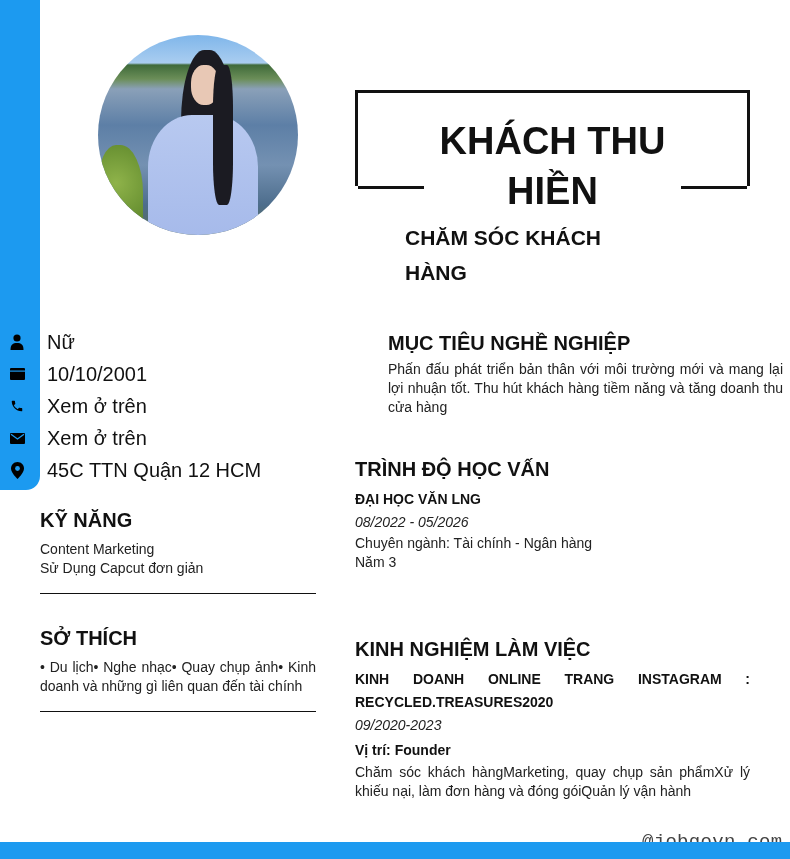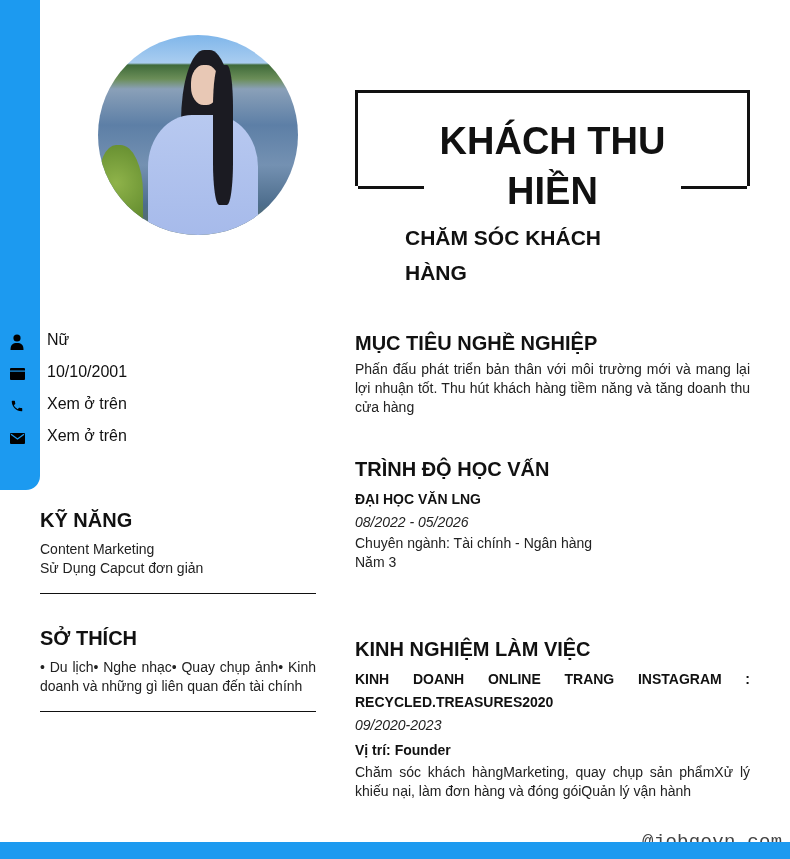--- a/index.html
+++ b/index.html
@@ -19,21 +19,21 @@
     .avatar .hair-front { position: absolute; left: 115px; top: 30px; width: 20px; height: 140px; border-radius: 30%; background: #1b1b22; }
     .name-wrap { position: absolute; left: 355px; top: 90px; width: 395px; height: 96px; border-left: 3px solid #111; border-right: 3px solid #111; border-top: 3px solid #111; }
     .name-wrap::before { content: ""; position: absolute; left: 0; bottom: -3px; width: 66px; height: 3px; background: #111; }
     .name-wrap::after { content: ""; position: absolute; right: 0; bottom: -3px; width: 66px; height: 3px; background: #111; }
     .name { position: absolute; left: 405px; top: 116px; width: 295px; text-align: center; font-size: 38px; font-weight: bold; line-height: 50px; color: #111; }
     .title { position: absolute; left: 405px; top: 220px; width: 295px; text-align: left; font-size: 21px; font-weight: bold; line-height: 35px; color: #111; }
 
     .contact { position: absolute; left: 0; top: 326px; width: 330px; }
     .contact-row { position: relative; height: 32px; }
     .contact-row .ic { position: absolute; left: 9px; top: 8px; width: 16px; height: 16px; display: flex; align-items: center; justify-content: center; }
-    .contact-row .txt { position: absolute; left: 47px; top: 5px; font-size: 16px; color: #111; }
+    .contact-row .txt { position: absolute; left: 47px; top: 5px; font-size: 20px; color: #111; }
 
     .left-col { position: absolute; left: 40px; width: 276px; }
     .h2 { font-size: 20px; font-weight: bold; color: #111; line-height: 26px; }
     .body-txt { font-size: 14px; line-height: 19px; color: #222; }
     .divider { height: 0; border-top: 1.5px solid #111; }
     .justify { text-align: justify; }
 
     .right-col { position: absolute; left: 355px; width: 395px; }
     .sub-b { font-size: 14px; font-weight: bold; line-height: 23px; color: #111; }
     .sub-i { font-size: 14px; font-style: italic; line-height: 23px; color: #222; }
@@ -90,40 +90,49 @@
   </div>
   <div class="contact-row">
     <span class="ic">
       <svg width="15" height="11" viewBox="0 0 15 11">
           <rect x="0" y="0" width="15" height="11" rx="1" fill="#000"></rect>
           <path d="M1 1.2 L7.5 6 L14 1.2" stroke="#1c9af0" stroke-width="1.3" fill="none"></path>
         </svg>
     </span>
     <span class="txt">Xem ở trên</span>
   </div>
+  <div class="contact-row">
+    <span class="ic">
+      <svg width="13" height="17" viewBox="0 0 13 17">
+          <path d="M6.5 0 C2.9 0 0 2.9 0 6.5 C0 11 6.5 17 6.5 17 C6.5 17 13 11 13 6.5 C13 2.9 10.1 0 6.5 0 Z" fill="#000"></path>
+          <circle cx="6.5" cy="6.5" r="2.4" fill="#1c9af0"></circle>
+        </svg>
+    </span>
+    <span class="txt">45C TTN Quận 12 HCM</span>
+  </div>
 </div>
 
 <div class="left-col" style="top:507px;">
   <div class="h2">KỸ NĂNG</div>
   <div style="height:7px"></div>
   <div class="body-txt">Content Marketing</div>
   <div class="body-txt">Sử Dụng Capcut đơn giản</div>
   <div style="height:15px"></div>
   <div class="divider"></div>
 </div>
 
 <div class="left-col" style="top:625px;">
   <div class="h2">SỞ THÍCH</div>
   <div style="height:7px"></div>
   <div class="body-txt justify">• Du lịch• Nghe nhạc• Quay chụp ảnh• Kinh doanh và những gì liên quan đến tài chính</div>
   <div style="height:15px"></div>
   <div class="divider"></div>
 </div>
 
-<div class="right-col" style="top:330px;">
+<div class="right-col" style="top:330px;margin-left:33px;">
   <div class="h2">MỤC TIÊU NGHỀ NGHIỆP</div>
   <div style="height:4px"></div>
   <div class="body-txt justify">Phấn đấu phát triển bản thân với môi trường mới và mang lại lợi nhuận tốt. Thu hút khách hàng tiềm năng và tăng doanh thu cửa hàng</div>
 </div>
 
 <div class="right-col" style="top:456px;">
   <div class="h2">TRÌNH ĐỘ HỌC VẤN</div>
   <div style="height:6px"></div>
   <div class="sub-b">ĐẠI HỌC VĂN LNG</div>
   <div class="sub-i">08/2022 - 05/2026</div>

